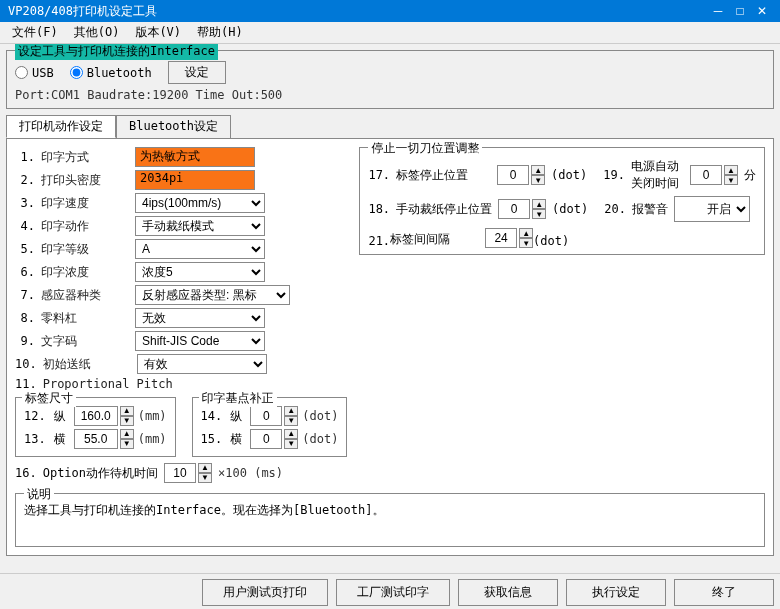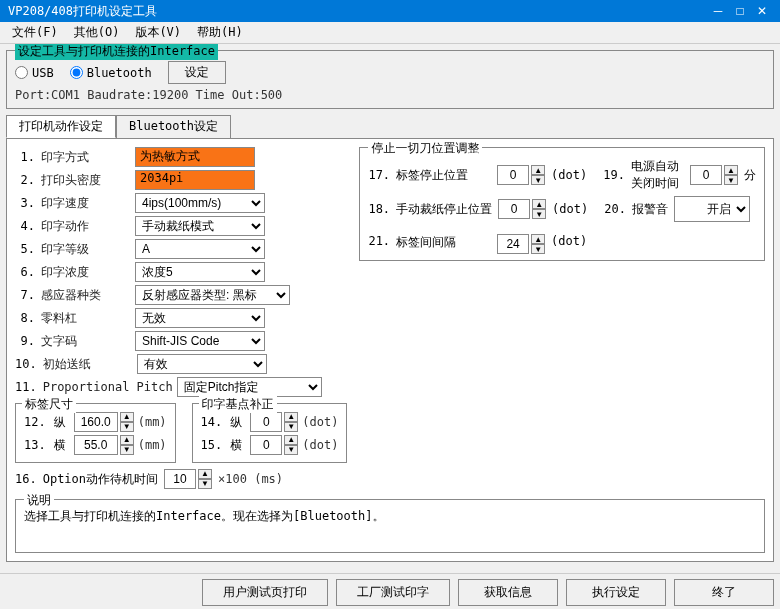--- a/index.html
+++ b/index.html
@@ -340,24 +340,20 @@
             <span class="form-label" style="min-width:90px;">初始送纸</span>
             <select class="select-wide">
               <option>有效</option>
               <option>无效</option>
             </select>
           </div>
 
           <div class="form-row">
             <span class="form-label-num">11.</span>
             <span class="form-label" style="min-width:90px;">Proportional Pitch</span>
-            <select style="min-width:140px;">
-              <option>固定Pitch指定</option>
-              <option>Proportional Pitch指定</option>
-            </select>
           </div>
 
           <div class="groups-row">
 
             <div style="border:1px solid #888;padding:8px 8px 4px 8px;position:relative;display:inline-block;">
               <span style="position:absolute;top:-8px;left:6px;background:white;padding:0 3px;font-size:12px;">标签尺寸</span>
               <div class="form-row">
                 <span style="font-size:12px;margin-right:4px;">12.</span>
                 <span style="font-size:12px;margin-right:4px;">纵</span>
                 <div class="spinbox">
@@ -467,21 +463,21 @@
     </div>
     <span style="font-size:12px;">(dot)</span>
     <span style="font-size:12px;margin-left:10px;">20.</span>
     <span style="font-size:12px;">报警音</span>
     <select style="min-width:60px;font-size:12px;height:26px;border:1px solid #888;padding-left:28px;">
       <option>开启</option>
       <option>关闭</option>
     </select>
   </div>
 
-  <div style="display:flex;align-items:flex-start;gap:6px;margin-top:12px;">
+  <div style="display:flex;align-items:flex-end;margin-top:6px;">
     <span style="font-size:12px;">21.</span>
     <span style="font-size:12px;min-width:95px;">标签间间隔</span>
     <div style="display:flex;align-items:center;gap:2px;">
       <input type="text" value="24" style="width: 32px; height: 20px; border: 1px solid rgb(136, 136, 136); font-size: 12px; text-align: center;">
       <div style="display:flex;flex-direction:column;">
         <button style="width:14px;height:10px;border:1px solid #888;background:#f0f0f0;cursor:pointer;font-size:8px;padding:0;">▲</button>
         <button style="width:14px;height:10px;border:1px solid #888;background:#f0f0f0;cursor:pointer;font-size:8px;padding:0;">▼</button>
       </div>
     </div>
     <span style="font-size:12px;">(dot)</span>

